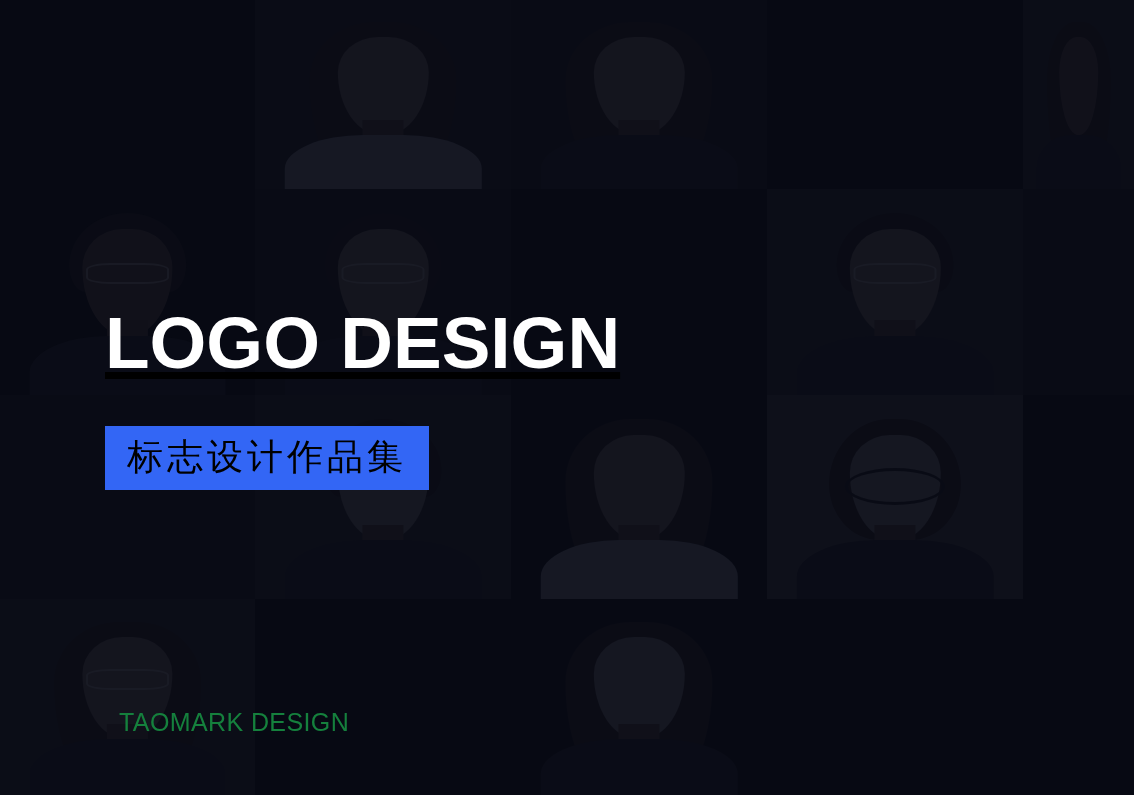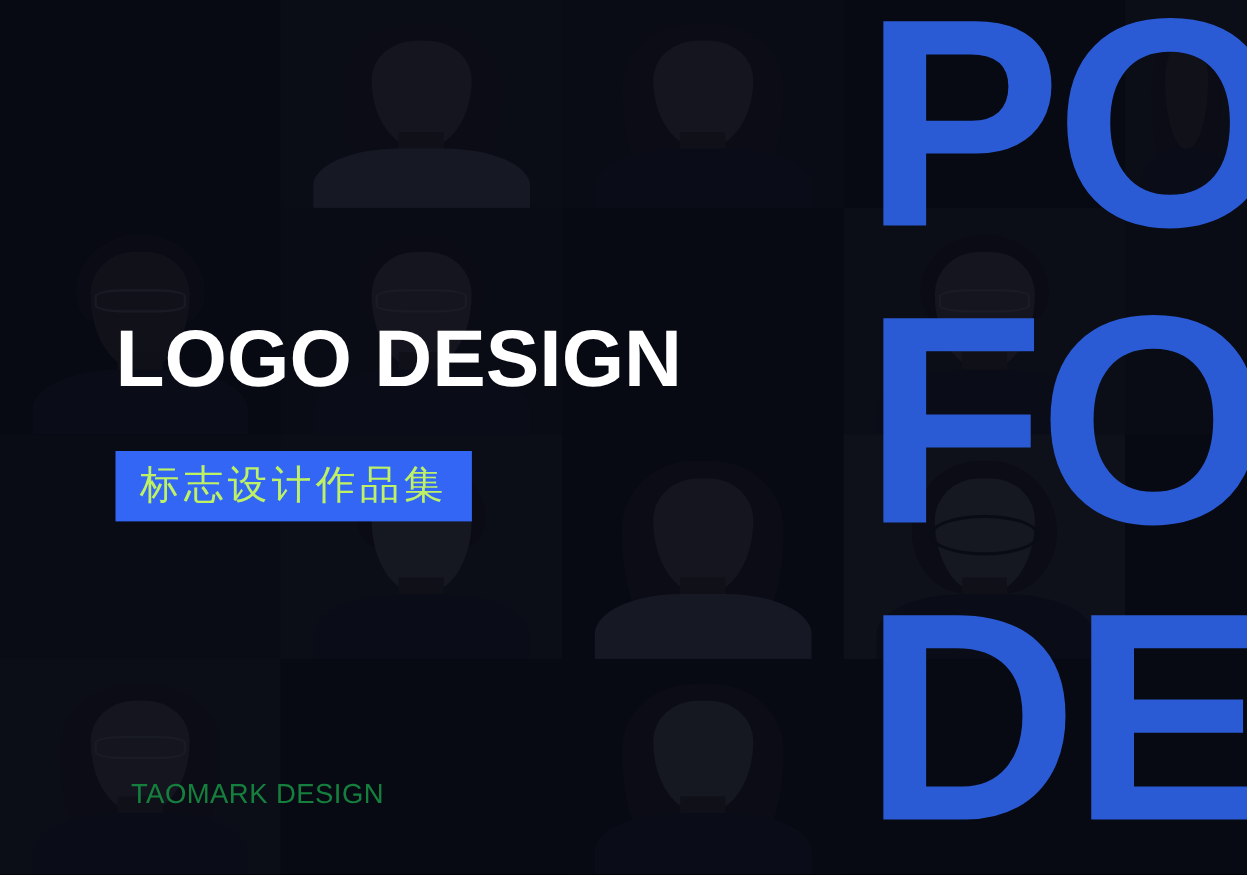--- a/index.html
+++ b/index.html
@@ -152,37 +152,38 @@
     color: #2b5bd4;
   }
   .bigline.l1 { top: -22px; }
   .bigline.l2 { top: 248px; }
   .bigline.l3 { top: 518px; }
 
   
   #headline {
     position: absolute;
     left: 105px;
-    top: 290px;
+    top: 306px;
     pointer-events: none;
+    text-decoration: underline;
   }
   #title {
     margin: 0;
     font-size: 73px;
     font-weight: 700;
     letter-spacing: 0px;
     color: #ffffff;
     line-height: 1;
   }
   #subtitle-badge {
     display: inline-block;
     margin-top: 47px;
     padding: 11px 22px 13px 22px;
     background: #3366f5;
-    color: #bef264;
+    color: #000000;
     font-size: 36px;
     font-weight: 400;
     letter-spacing: 4px;
     line-height: 1.1;
   }
   #footer-brand {
     position: absolute;
     left: 119px;
     top: 708px;
     font-size: 25px;
@@ -299,25 +300,20 @@
         <div class="neck"></div>
         <div class="body suit"></div>
       </div>
     </div>
     <div class="cell tone-f"></div>
     <div class="cell tone-f"></div>
   </div>
 
   <div id="photo-overlay"></div>
 
-  <div id="bigtype">
-    <div class="bigline l1">PO</div>
-    <div class="bigline l2">FO</div>
-    <div class="bigline l3">DE</div>
-  </div>
 
   <div id="headline">
     <h1 id="title">LOGO DESIGN</h1>
     <div id="subtitle-badge">标志设计作品集</div>
   </div>
 
   <div id="footer-brand">TAOMARK DESIGN</div>
 
 </div>
 

